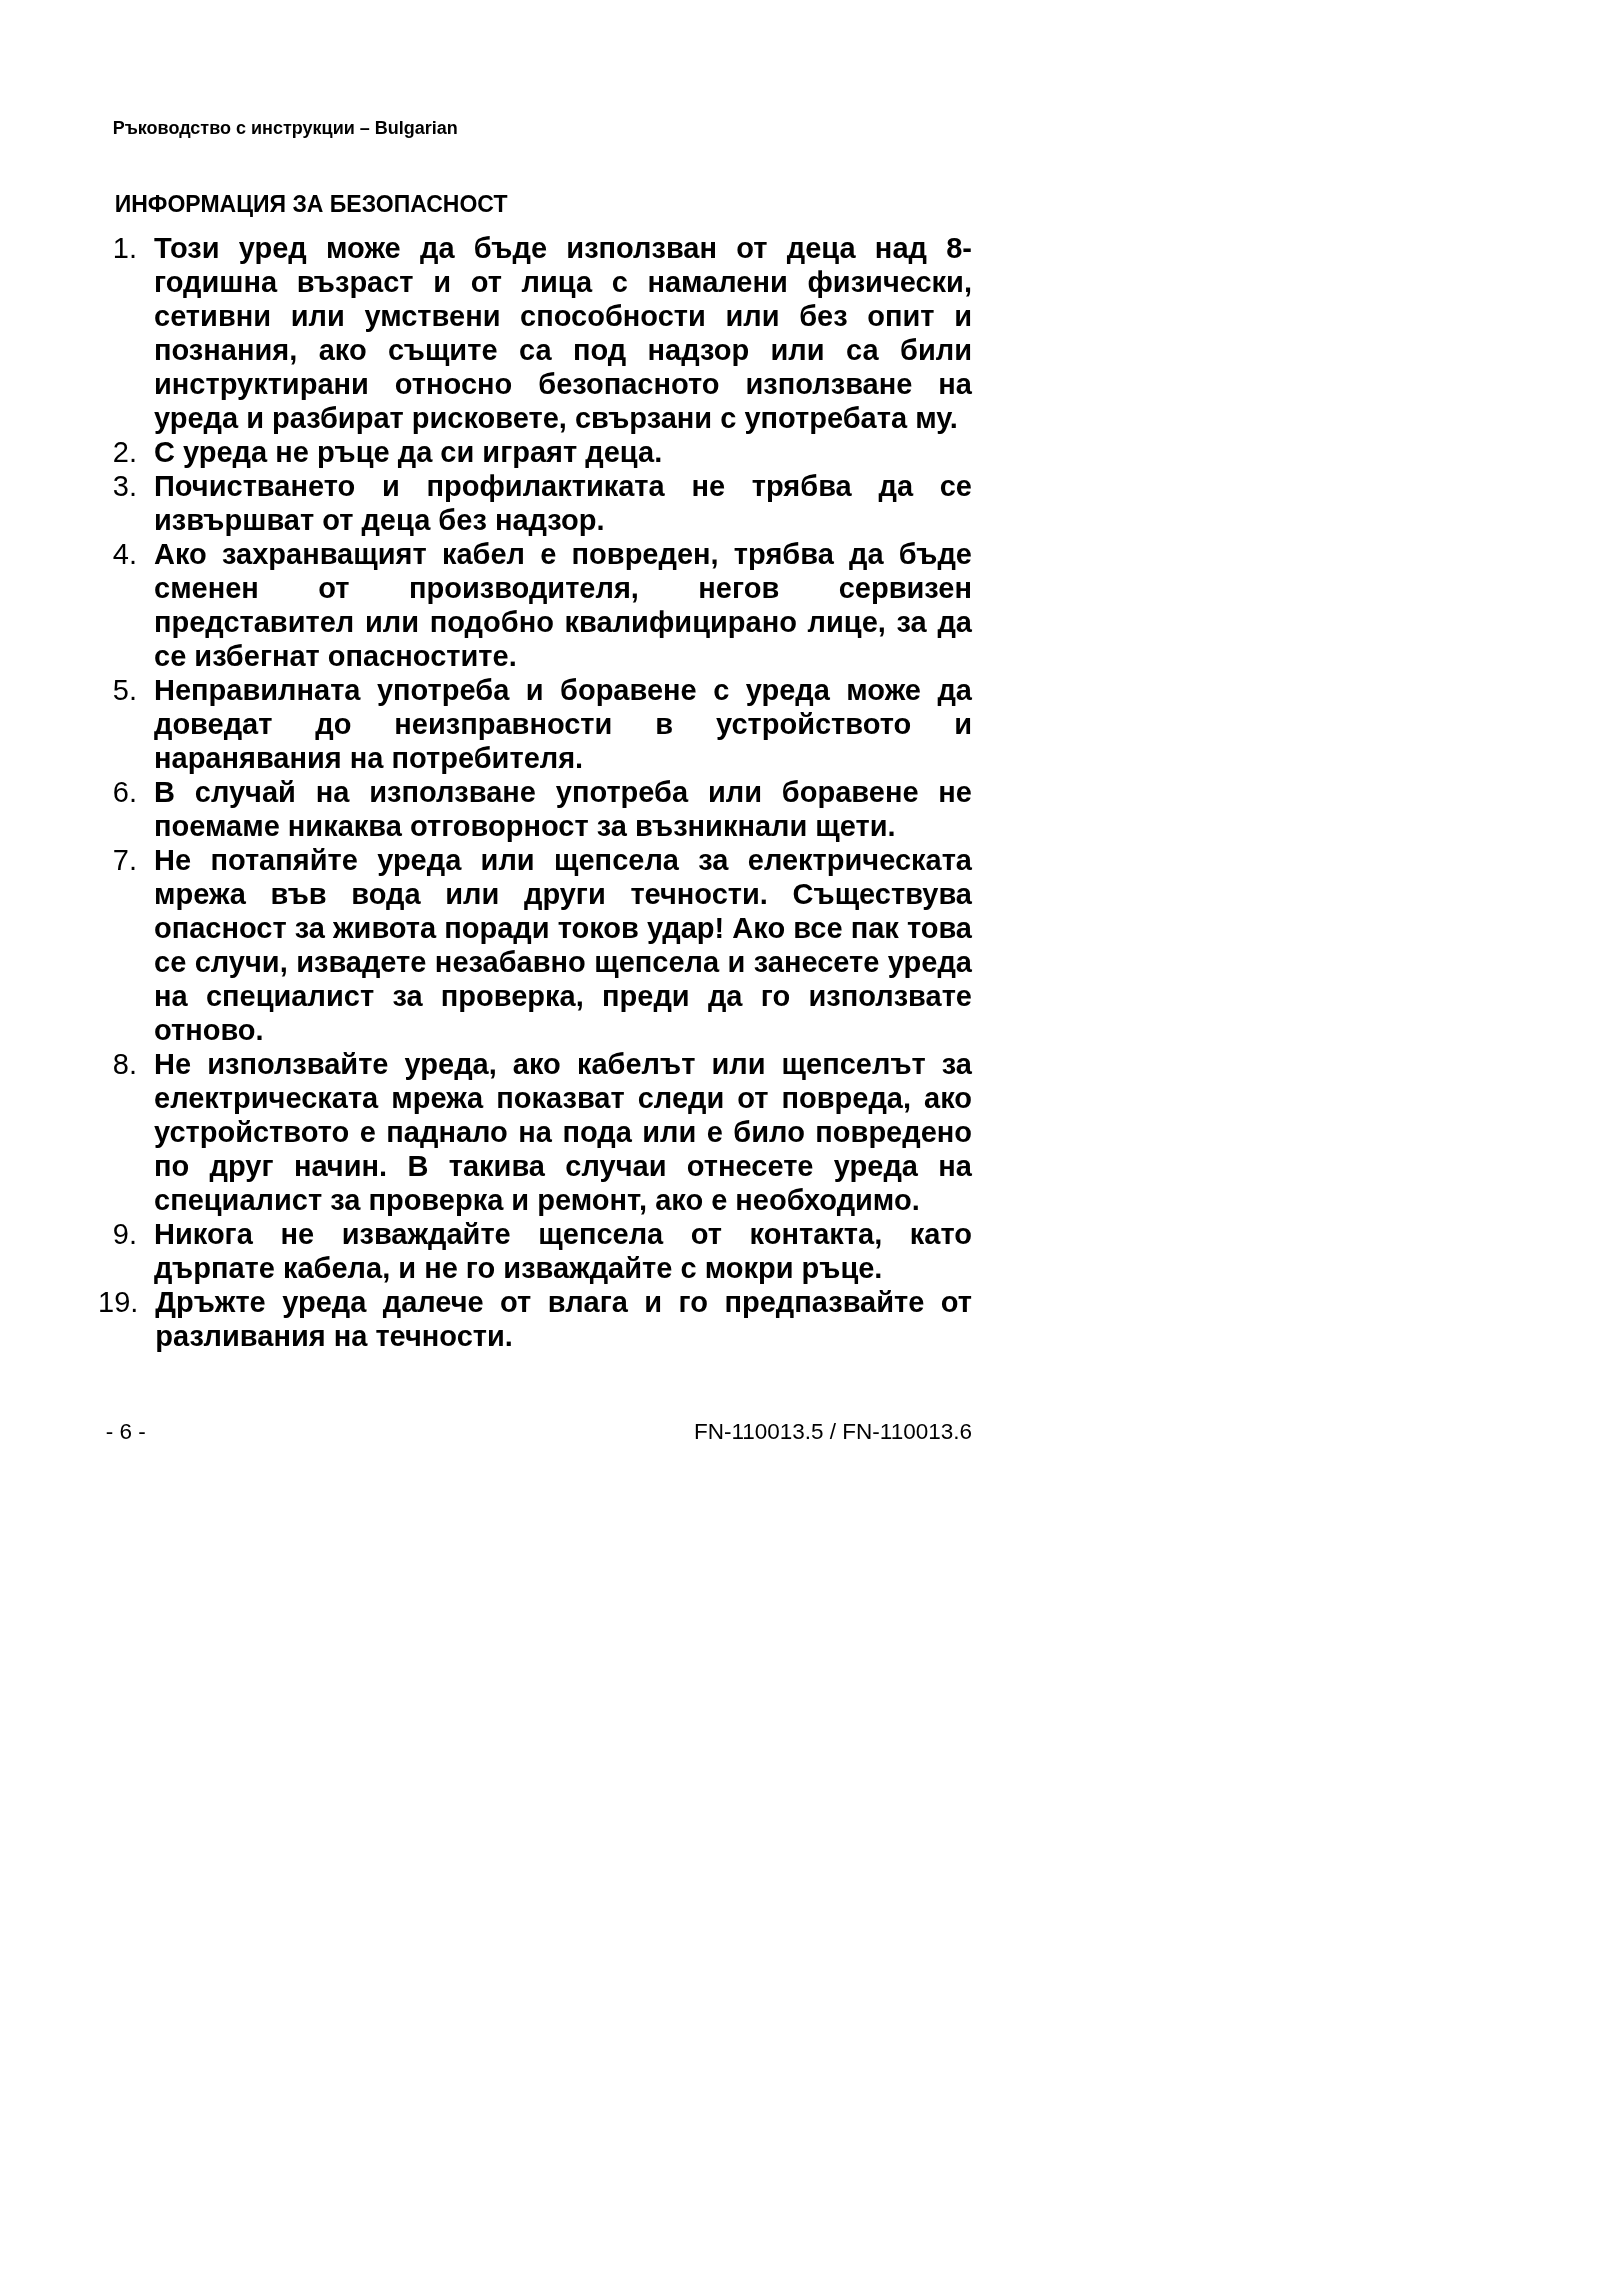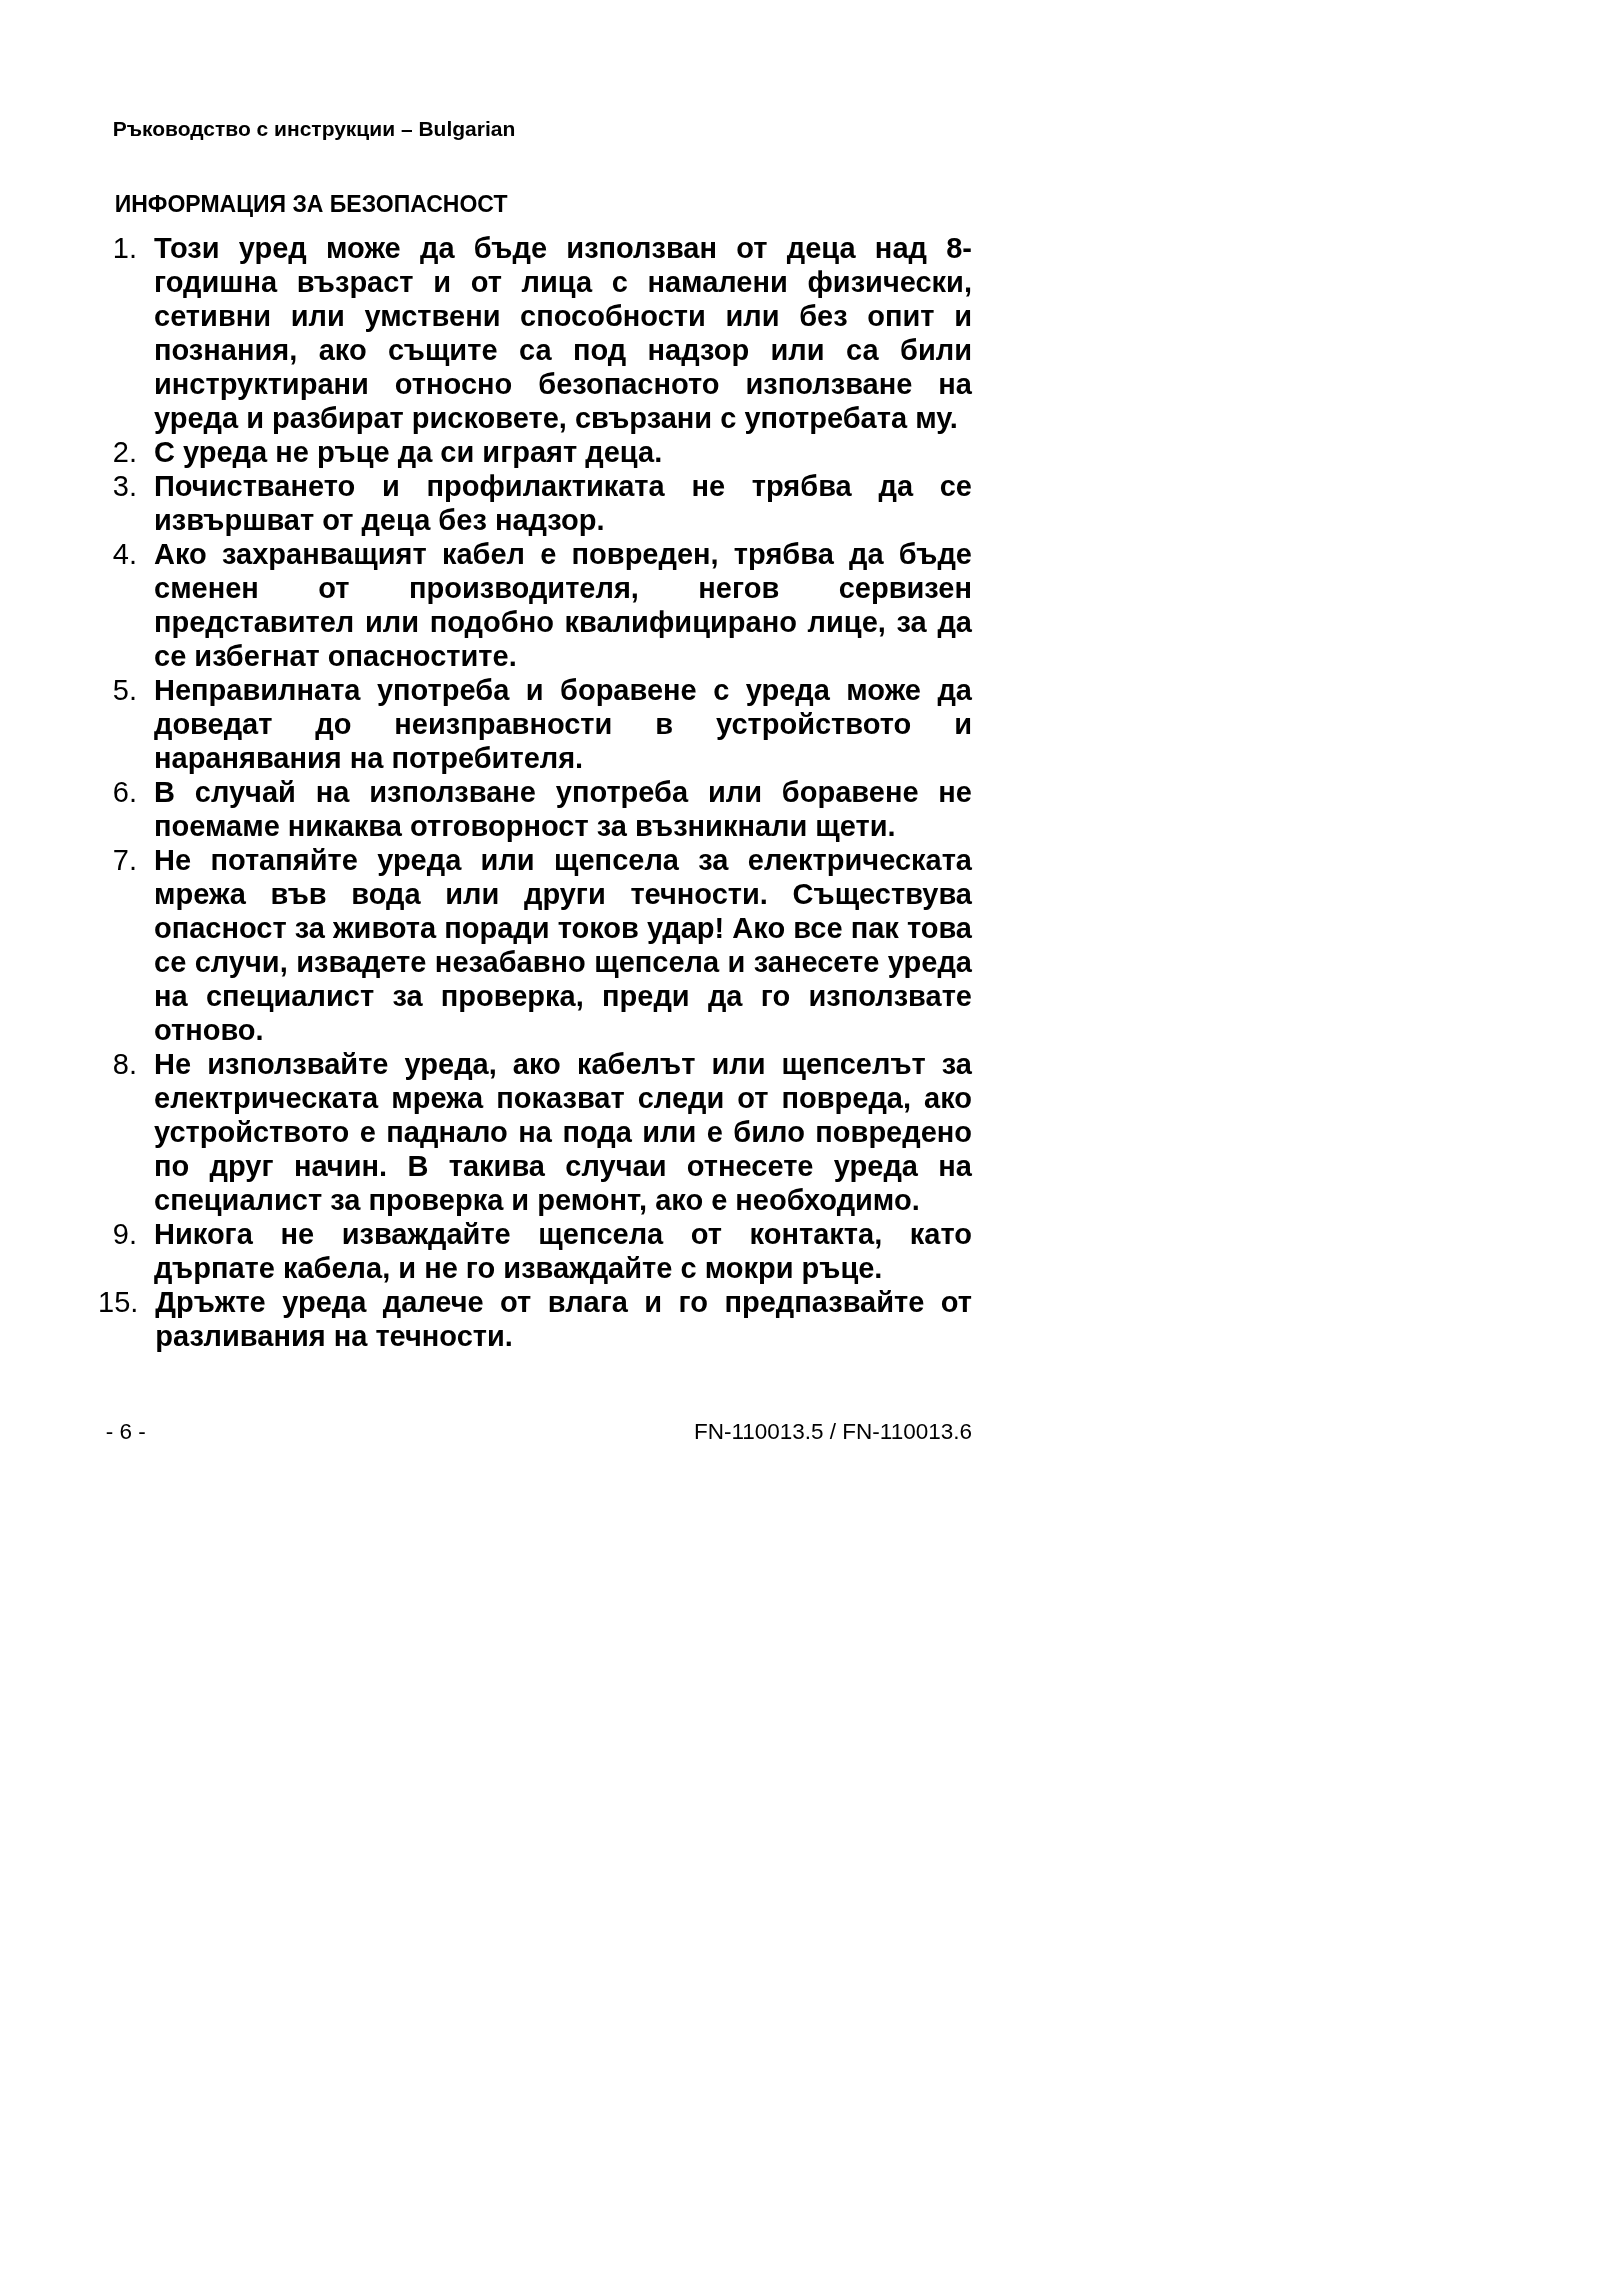--- a/index.html
+++ b/index.html
@@ -17,21 +17,21 @@
     font-family: "Liberation Sans", sans-serif;
     overflow: hidden;
   }
   .content {
     position: absolute;
     left: 98px;
     top: 116px;
     width: 874px;
   }
   .doc-header {
-    font-size: 21px;
+    font-size: 18px;
     font-weight: 700;
     padding-left: 14.7px;
     line-height: 25.5px;
   }
   .doc-title {
     margin: 43px 0 0 0;
     padding-left: 16.7px;
     font-size: 23px;
     font-weight: 700;
     line-height: 39px;
@@ -124,21 +124,21 @@
     <span class="item-text">Не използвайте уреда, ако кабелът или щепселът за електрическата мрежа показват следи от повреда, ако устройството е паднало на пода или е било повредено по друг начин. В такива случаи отнесете уреда на специалист за проверка и ремонт, ако е необходимо.</span>
   </li>
 
   <li class="safety-item">
     <span class="item-num">9.</span>
     <span class="item-text">Никога не изваждайте щепсела от контакта, като дърпате кабела, и не го изваждайте с мокри ръце.</span>
   </li>
 
 
   <li class="safety-item">
-    <span class="item-num">15.</span>
+    <span class="item-num">19.</span>
     <span class="item-text">Дръжте уреда далече от влага и го предпазвайте от разливания на течности.</span>
   </li>
 </ol>
   </div>
 
   <div class="footer">
     <span class="page-number">- 6 -</span>
     <span class="doc-code">FN-110013.5 / FN-110013.6</span>
   </div>
 

